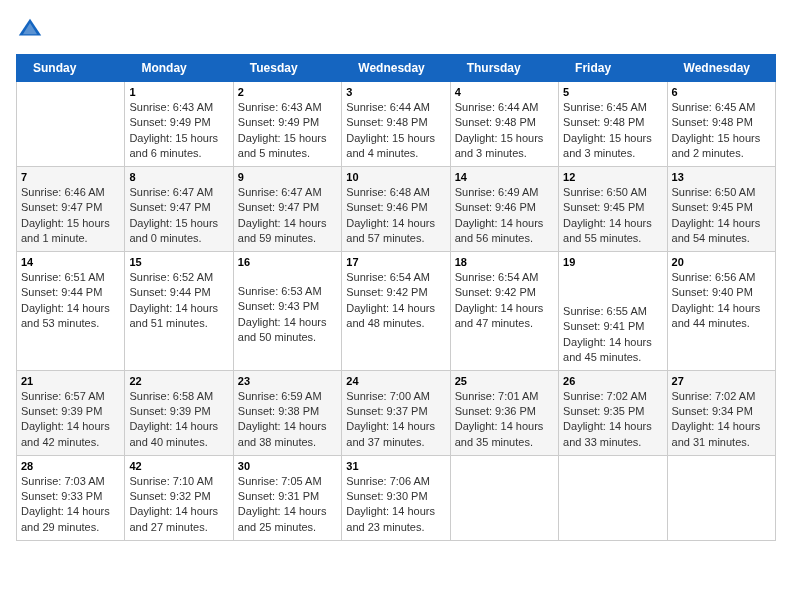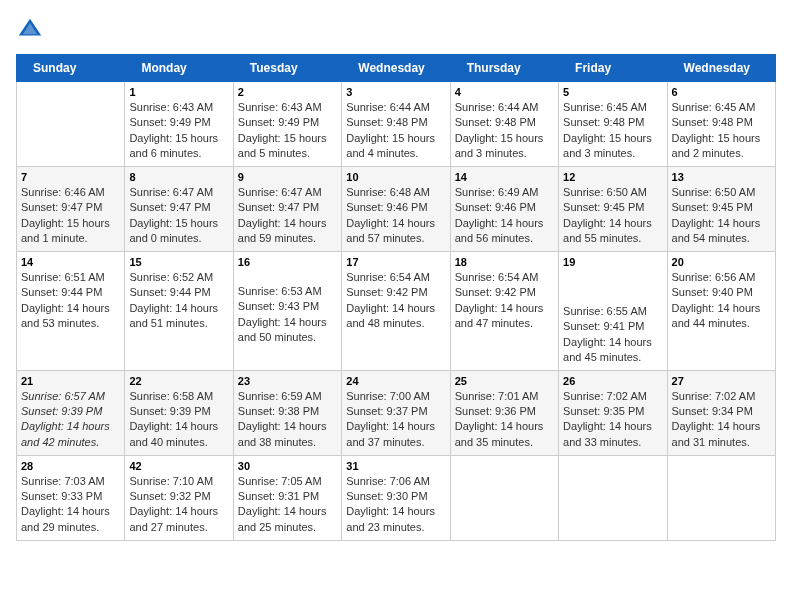--- a/index.html
+++ b/index.html
@@ -261,21 +261,21 @@
           <div class="day-num">20</div>
           <div class="day-info" style="white-space: pre-line;">Sunrise: 6:56 AM
 Sunset: 9:40 PM
 Daylight: 14 hours
 and 44 minutes.</div>
         </td>
       </tr>
       <tr>
         <td>
           <div class="day-num">21</div>
-          <div class="day-info" style="white-space: pre-line; font-style: italic;">Sunrise: 6:57 AM
+          <div class="day-info" style="white-space: pre-line;">Sunrise: 6:57 AM
 Sunset: 9:39 PM
 Daylight: 14 hours
 and 42 minutes.</div>
         </td>
         <td>
           <div class="day-num">22</div>
           <div class="day-info" style="white-space: pre-line;">Sunrise: 6:58 AM
 Sunset: 9:39 PM
 Daylight: 14 hours
 and 40 minutes.</div>

